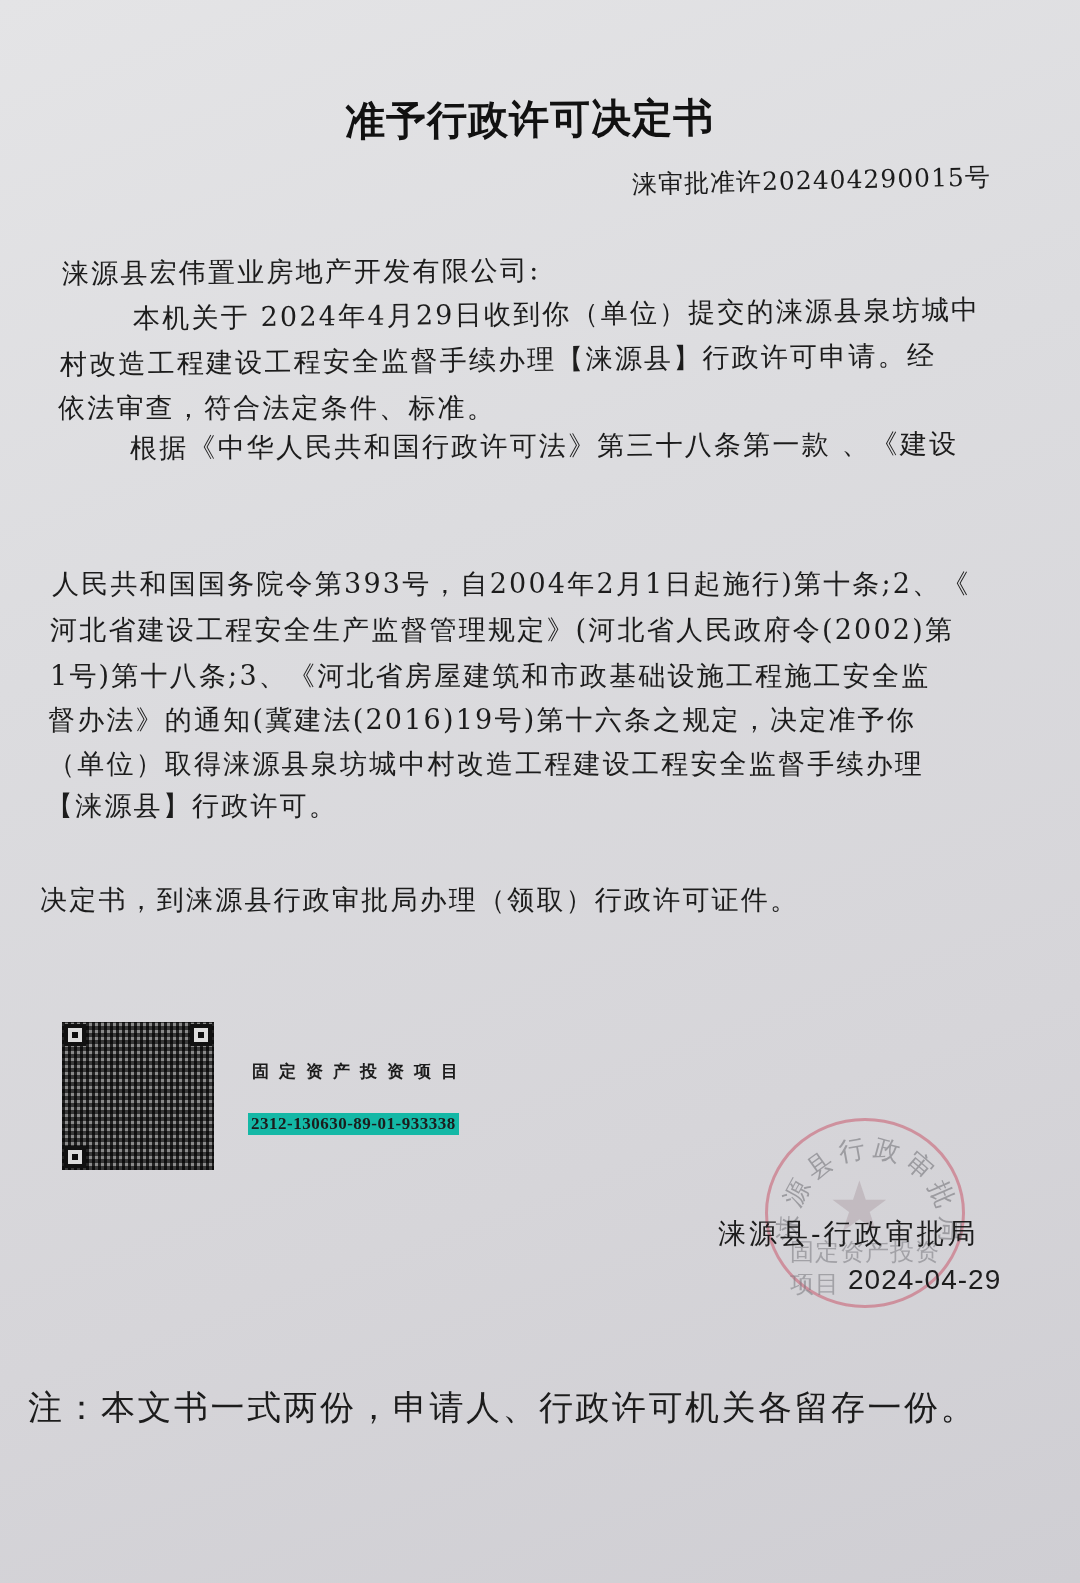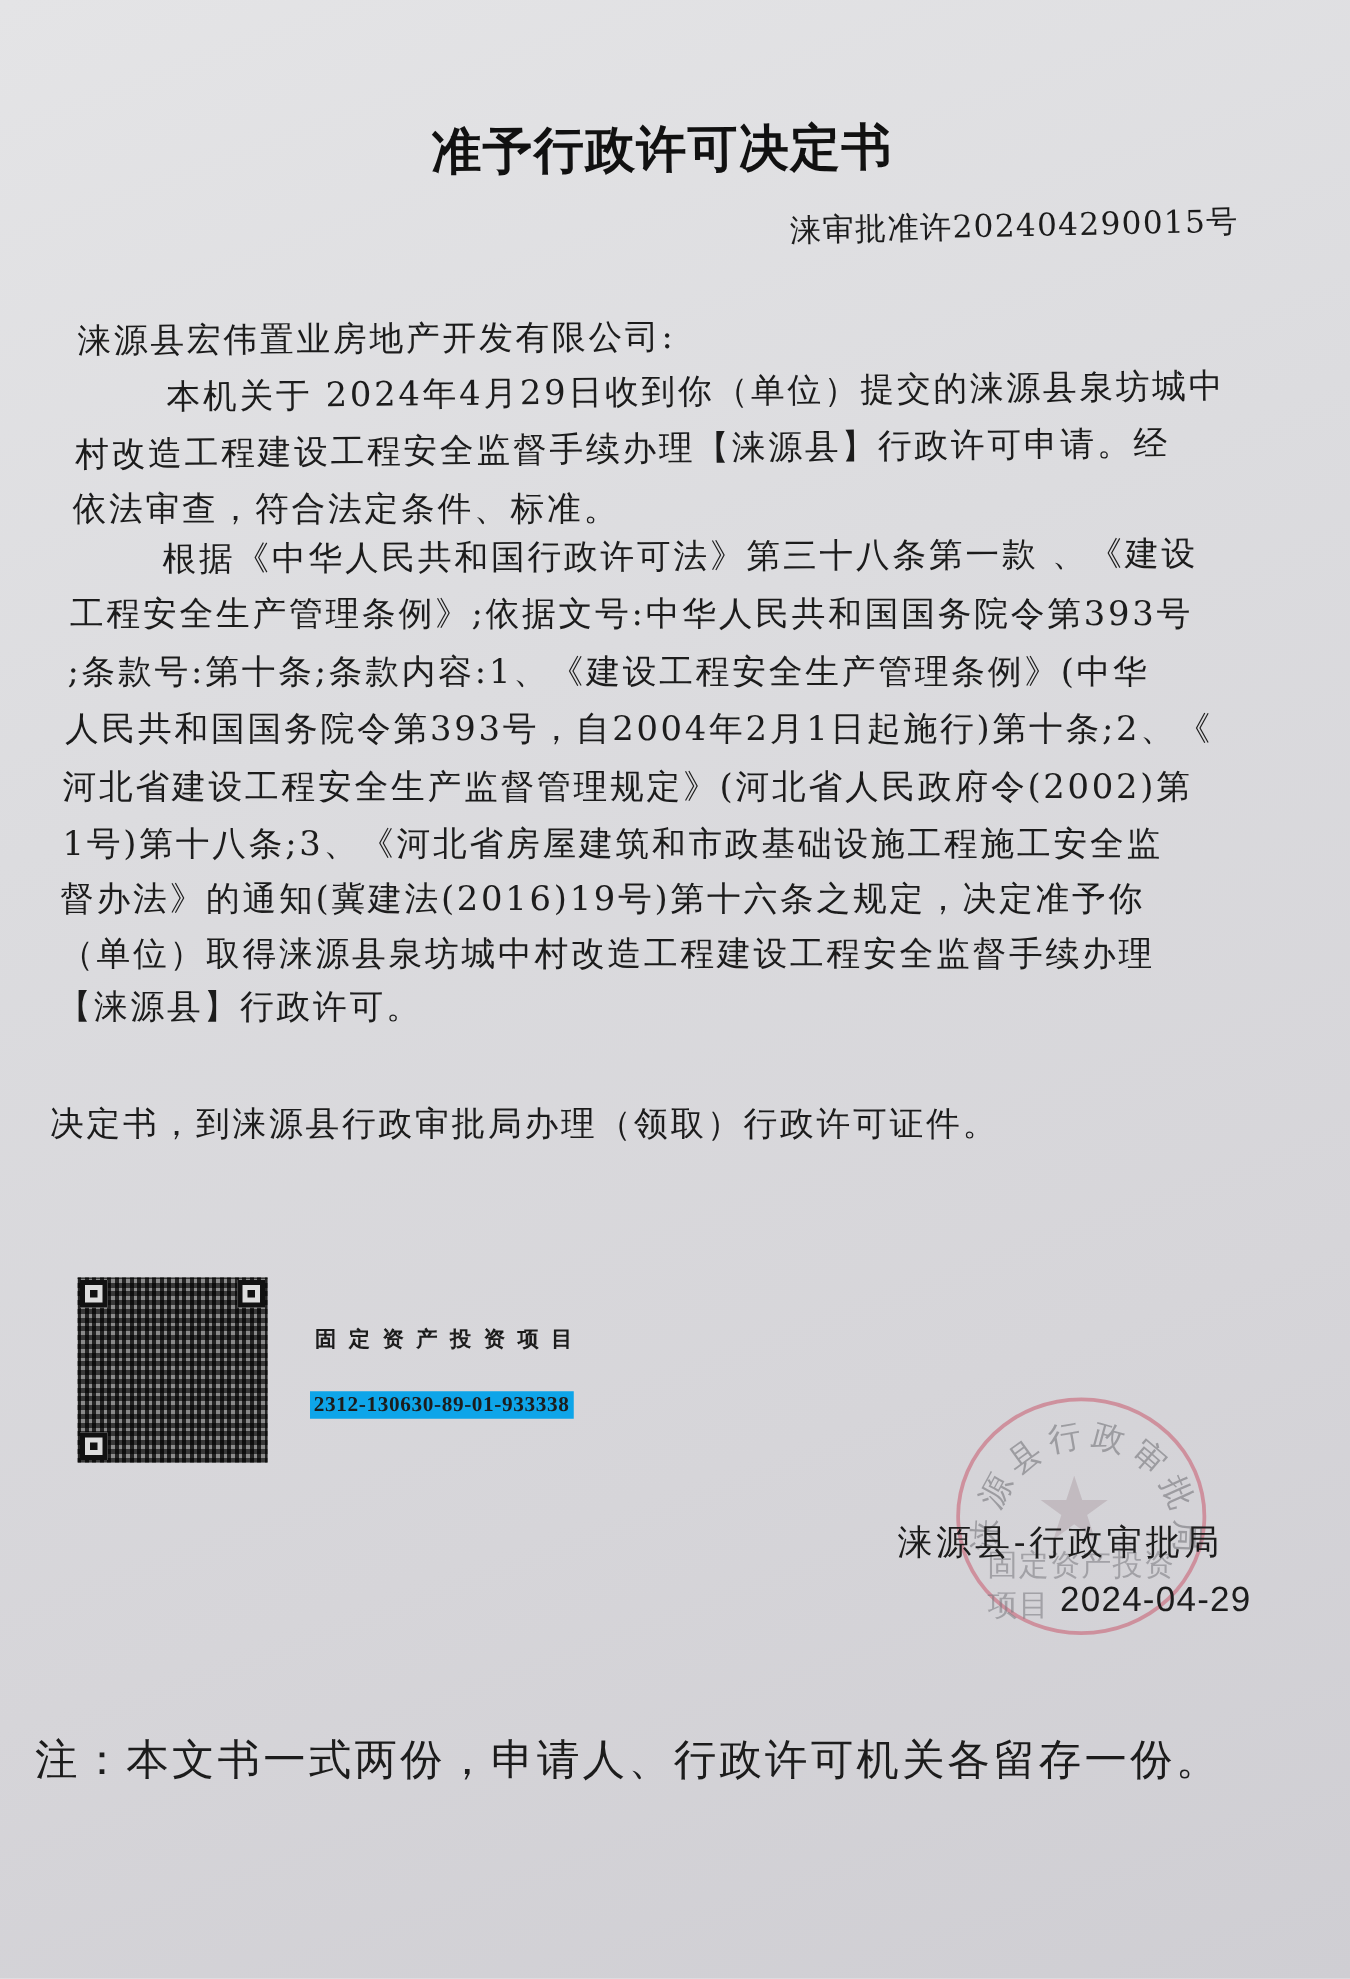--- a/index.html
+++ b/index.html
@@ -38,21 +38,21 @@
   }
   .qr .finder::after {
     content: ""; position: absolute; left: 4px; top: 4px; width: 6px; height: 6px; background: #111;
   }
   .project-label {
     position: absolute; left: 252px; top: 1060px;
     font-size: 17px; font-weight: bold; letter-spacing: 10px;
   }
   .project-code {
     position: absolute; left: 248px; top: 1113px;
-    font-size: 17px; font-weight: bold; background: #0ea5e9; padding: 1px 3px;
+    font-size: 17px; font-weight: bold; background: #14b8a6; padding: 1px 3px;
     font-family: "Liberation Serif", serif; letter-spacing: 0.5px;
   }
   .stamp {
     position: absolute; left: 765px; top: 1118px; width: 200px; height: 190px;
     border: 3px solid rgba(200, 90, 110, 0.55); border-radius: 50%;
     box-sizing: border-box;
   }
   .stamp .ring {
     position: absolute; inset: 0;
   }
@@ -82,22 +82,20 @@
   <div class="title">准予行政许可决定书</div>
   <div class="docno">涞审批准许202404290015号</div>
 
   <div class="line" style="left:62px; top:258px; transform:rotate(-0.4deg);">涞源县宏伟置业房地产开发有限公司:</div>
 
   <div class="line" style="left:133px; top:300px; transform:rotate(-0.6deg);">本机关于 2024年4月29日收到你（单位）提交的涞源县泉坊城中</div>
   <div class="line" style="left:60px; top:346px; transform:rotate(-0.6deg);">村改造工程建设工程安全监督手续办理【涞源县】行政许可申请。经</div>
   <div class="line" style="left:58px; top:394px;">依法审查，符合法定条件、标准。</div>
 
   <div class="line" style="left:130px; top:432px; transform:rotate(-0.3deg);">根据《中华人民共和国行政许可法》第三十八条第一款 、《建设</div>
-  <div class="line" style="left:56px; top:478px;">工程安全生产管理条例》;依据文号:中华人民共和国国务院令第393号</div>
-  <div class="line" style="left:54px; top:524px;">;条款号:第十条;条款内容:1、《建设工程安全生产管理条例》(中华</div>
   <div class="line" style="left:52px; top:570px;">人民共和国国务院令第393号，自2004年2月1日起施行)第十条;2、《</div>
   <div class="line" style="left:50px; top:616px;">河北省建设工程安全生产监督管理规定》(河北省人民政府令(2002)第</div>
   <div class="line" style="left:50px; top:662px;">1号)第十八条;3、《河北省房屋建筑和市政基础设施工程施工安全监</div>
   <div class="line" style="left:48px; top:706px;">督办法》的通知(冀建法(2016)19号)第十六条之规定，决定准予你</div>
   <div class="line" style="left:46px; top:792px;">【涞源县】行政许可。</div>
   <div class="line" style="left:48px; top:750px;">（单位）取得涞源县泉坊城中村改造工程建设工程安全监督手续办理</div>
 
   <div class="line" style="left:40px; top:886px;">决定书，到涞源县行政审批局办理（领取）行政许可证件。</div>
 
   <div class="qr">

